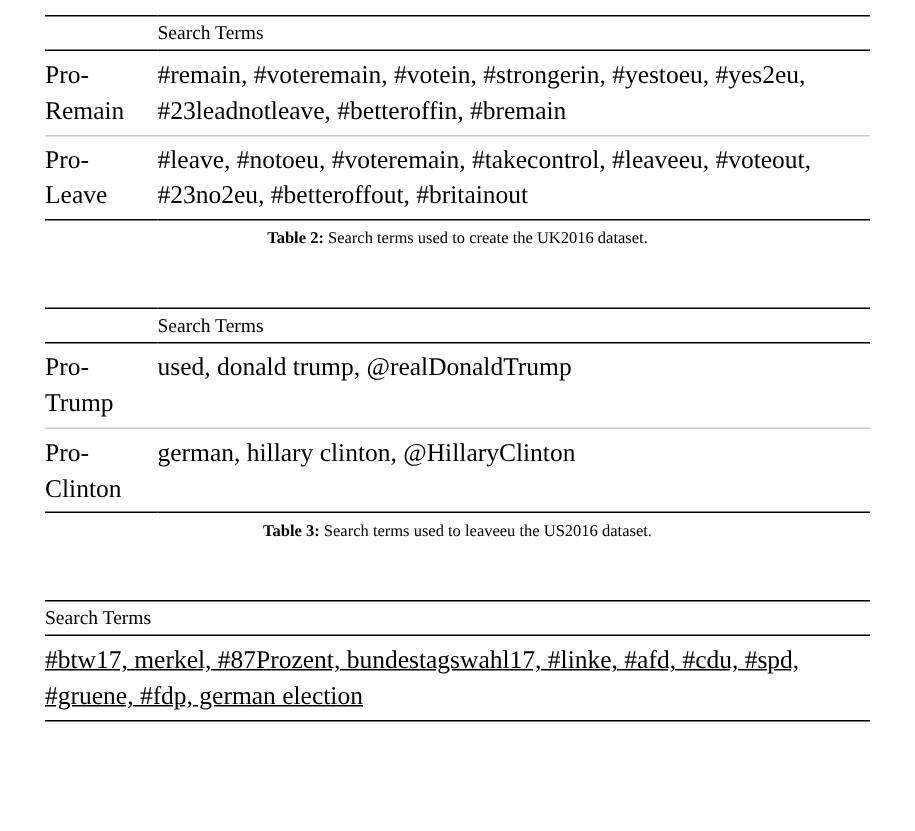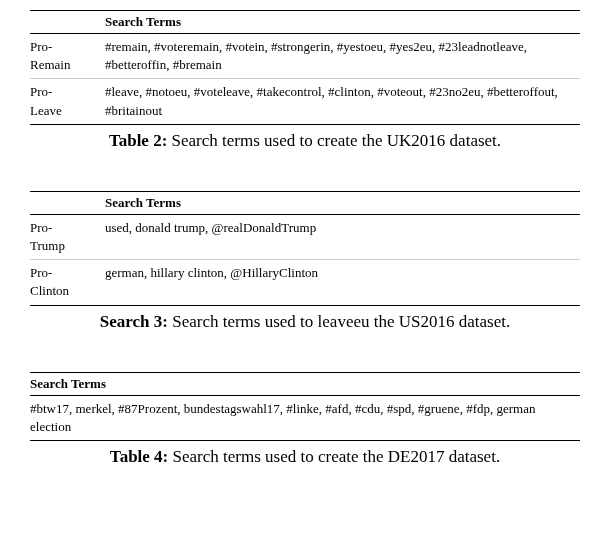--- a/index.html
+++ b/index.html
@@ -23,93 +23,94 @@
     }
 
     table {
       width: 100%;
       border-collapse: collapse;
       margin-bottom: 6px;
     }
 
     th {
       text-align: left;
-      font-weight: bold;
+      font-weight: normal;
       padding: 3px 6px 3px 0;
       border-top: 1.5px solid #000;
       border-bottom: 1px solid #000;
       font-size: 13px;
     }
 
     td {
       text-align: left;
       vertical-align: top;
       padding: 4px 6px 4px 0;
       border-bottom: 1px solid #ccc;
-      font-size: 13px;
+      font-size: 17px;
       line-height: 1.4;
     }
 
     tr:last-child td {
       border-bottom: 1.5px solid #000;
     }
 
     .col-category {
       width: 75px;
       min-width: 75px;
     }
 
     .col-terms {
       width: auto;
     }
 
     .caption {
       text-align: center;
-      font-size: 17px;
+      font-size: 11px;
       margin-top: 4px;
       margin-bottom: 4px;
     }
 
     .caption-label {
       font-weight: bold;
     }
 
     .spacer {
       height: 22px;
     }
 
     
     .single-col th {
       border-top: 1.5px solid #000;
       border-bottom: 1px solid #000;
     }
 
     .single-col td {
       border-bottom: 1.5px solid #000;
+      text-decoration: underline;
     }
   </style>
 </head>
 <body>
 
 <div class="table-container">
   <table>
     <thead>
       <tr>
         <th class="col-category"></th>
         <th class="col-terms">Search Terms</th>
       </tr>
     </thead>
     <tbody>
       <tr>
         <td class="col-category">Pro-<br>Remain</td>
         <td class="col-terms">#remain, #voteremain, #votein, #strongerin, #yestoeu, #yes2eu, #23leadnotleave, #betteroffin, #bremain</td>
       </tr>
       <tr>
         <td class="col-category">Pro-<br>Leave</td>
-        <td class="col-terms">#leave, #notoeu, #voteleave, #takecontrol, #clinton, #voteout, #23no2eu, #betteroffout, #britainout</td>
+        <td class="col-terms">#leave, #notoeu, #voteremain, #takecontrol, #leaveeu, #voteout, #23no2eu, #betteroffout, #britainout</td>
       </tr>
     </tbody>
   </table>
   <div class="caption">
     <span class="caption-label">Table 2:</span><span> Search terms used to create the UK2016 dataset.</span>
   </div>
 </div>
 
 <div class="spacer"></div>
 
@@ -126,35 +127,32 @@
         <td class="col-category">Pro-<br>Trump</td>
         <td class="col-terms">used, donald trump, @realDonaldTrump</td>
       </tr>
       <tr>
         <td class="col-category">Pro-<br>Clinton</td>
         <td class="col-terms">german, hillary clinton, @HillaryClinton</td>
       </tr>
     </tbody>
   </table>
   <div class="caption">
-    <span class="caption-label">Search 3:</span><span> Search terms used to leaveeu the US2016 dataset.</span>
+    <span class="caption-label">Table 3:</span><span> Search terms used to leaveeu the US2016 dataset.</span>
   </div>
 </div>
 
 <div class="spacer"></div>
 
 <div class="table-container">
   <table class="single-col">
     <thead>
       <tr>
         <th>Search Terms</th>
       </tr>
     </thead>
     <tbody>
       <tr>
         <td>#btw17, merkel, #87Prozent, bundestagswahl17, #linke, #afd, #cdu, #spd, #gruene, #fdp, german election</td>
       </tr>
     </tbody>
   </table>
-  <div class="caption">
-    <span class="caption-label">Table 4:</span><span> Search terms used to create the DE2017 dataset.</span>
-  </div>
 </div>
 
 </body></html>

